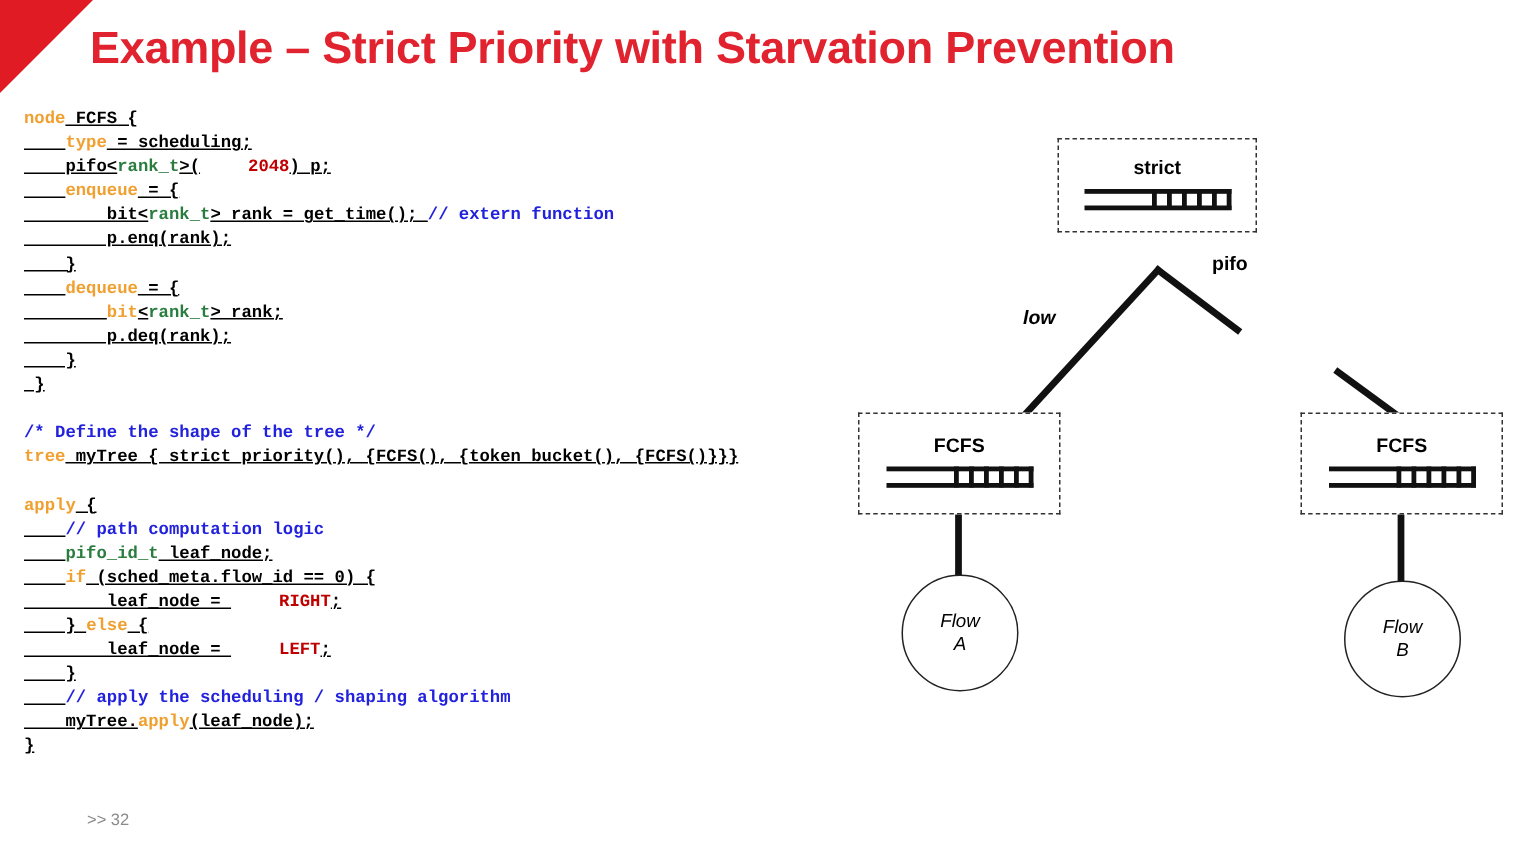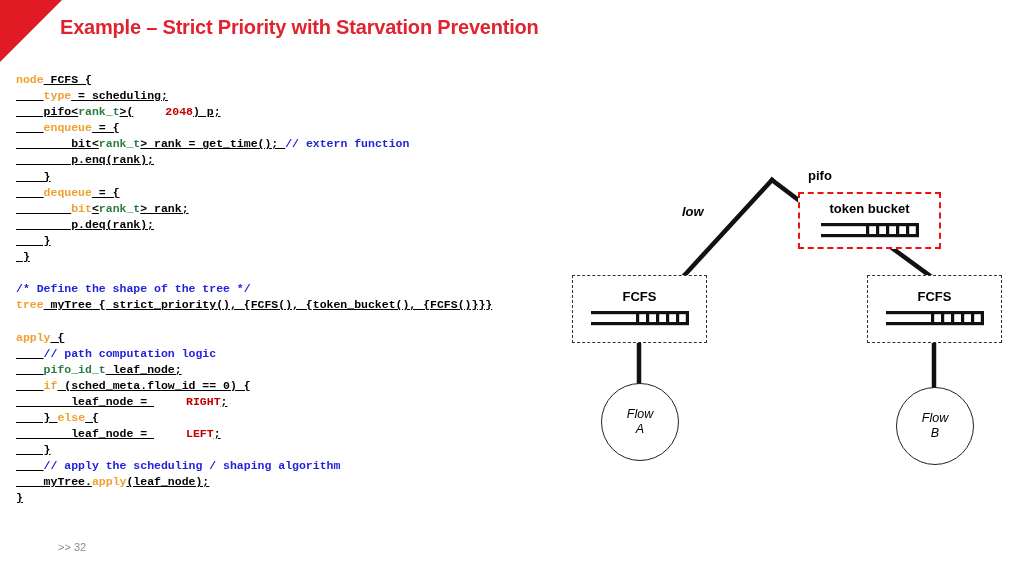--- a/index.html
+++ b/index.html
@@ -25,21 +25,21 @@
     border-left: 62px solid #e01b24;
     border-bottom: 62px solid transparent;
   }
 
   
   #slide-title {
     position: absolute;
     left: 60px;
     top: 16px;
     width: 900px;
-    font-size: 20px;
+    font-size: 30px;
     font-weight: bold;
     color: #e0232e;
     letter-spacing: -0.2px;
     white-space: nowrap;
   }
 
   
   #code-panel {
     position: absolute;
     left: 16px;
@@ -147,34 +147,34 @@
 
     <line x1="232" y1="100" x2="285" y2="140" stroke="#111111" stroke-width="4.5" stroke-linecap="square"></line>
 
     <line x1="352" y1="168" x2="393" y2="198" stroke="#111111" stroke-width="4.5" stroke-linecap="square"></line>
 
     <line x1="99" y1="265" x2="99" y2="305" stroke="#111111" stroke-width="4.5" stroke-linecap="square"></line>
 
     <line x1="394" y1="265" x2="394" y2="308" stroke="#111111" stroke-width="4.5" stroke-linecap="square"></line>
   </svg>
 
-
-  <div class="node-box dashed-red" style="left:258px; top:112px; width:143px; height:57px;">
-    <div class="node-title">token bucket</div>
+  <div class="node-box dashed-black" style="left:165px; top:12px; width:133px; height:63px;">
+    <div class="node-title">strict</div>
     <svg class="queue-icon" width="100" height="20" viewBox="0 0 100 20">
       <rect x="1" y="3" width="98" height="3.2" fill="#111111"></rect>
       <rect x="1" y="14" width="98" height="3.2" fill="#111111"></rect>
       <rect x="46" y="3" width="3.2" height="14" fill="#111111"></rect>
       <rect x="56" y="3" width="3.2" height="14" fill="#111111"></rect>
       <rect x="66" y="3" width="3.2" height="14" fill="#111111"></rect>
       <rect x="76" y="3" width="3.2" height="14" fill="#111111"></rect>
       <rect x="86" y="3" width="3.2" height="14" fill="#111111"></rect>
       <rect x="95.8" y="3" width="3.2" height="14" fill="#111111"></rect>
     </svg>
   </div>
+
 
   <div class="node-box dashed-black" style="left:32px; top:195px; width:135px; height:68px;">
     <div class="node-title">FCFS</div>
     <svg class="queue-icon" width="100" height="20" viewBox="0 0 100 20">
       <rect x="1" y="3" width="98" height="3.2" fill="#111111"></rect>
       <rect x="1" y="14" width="98" height="3.2" fill="#111111"></rect>
       <rect x="46" y="3" width="3.2" height="14" fill="#111111"></rect>
       <rect x="56" y="3" width="3.2" height="14" fill="#111111"></rect>
       <rect x="66" y="3" width="3.2" height="14" fill="#111111"></rect>
       <rect x="76" y="3" width="3.2" height="14" fill="#111111"></rect>

